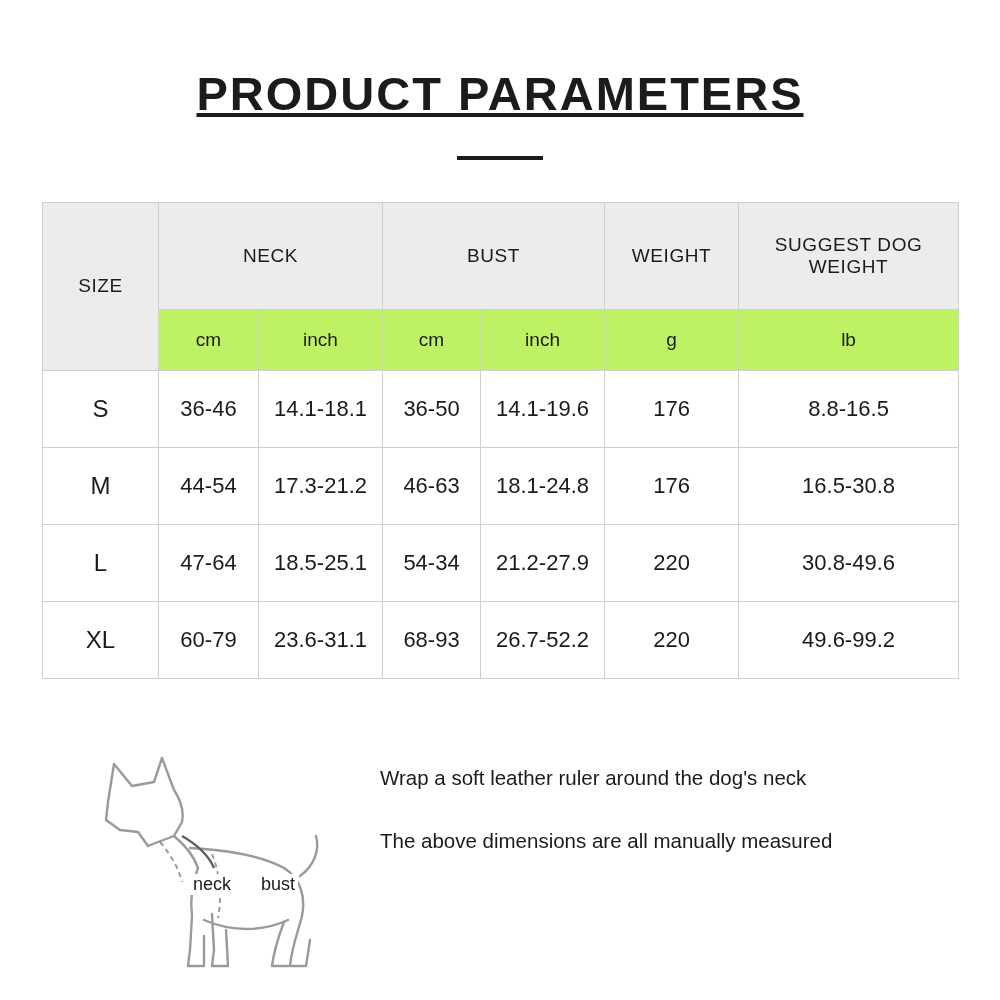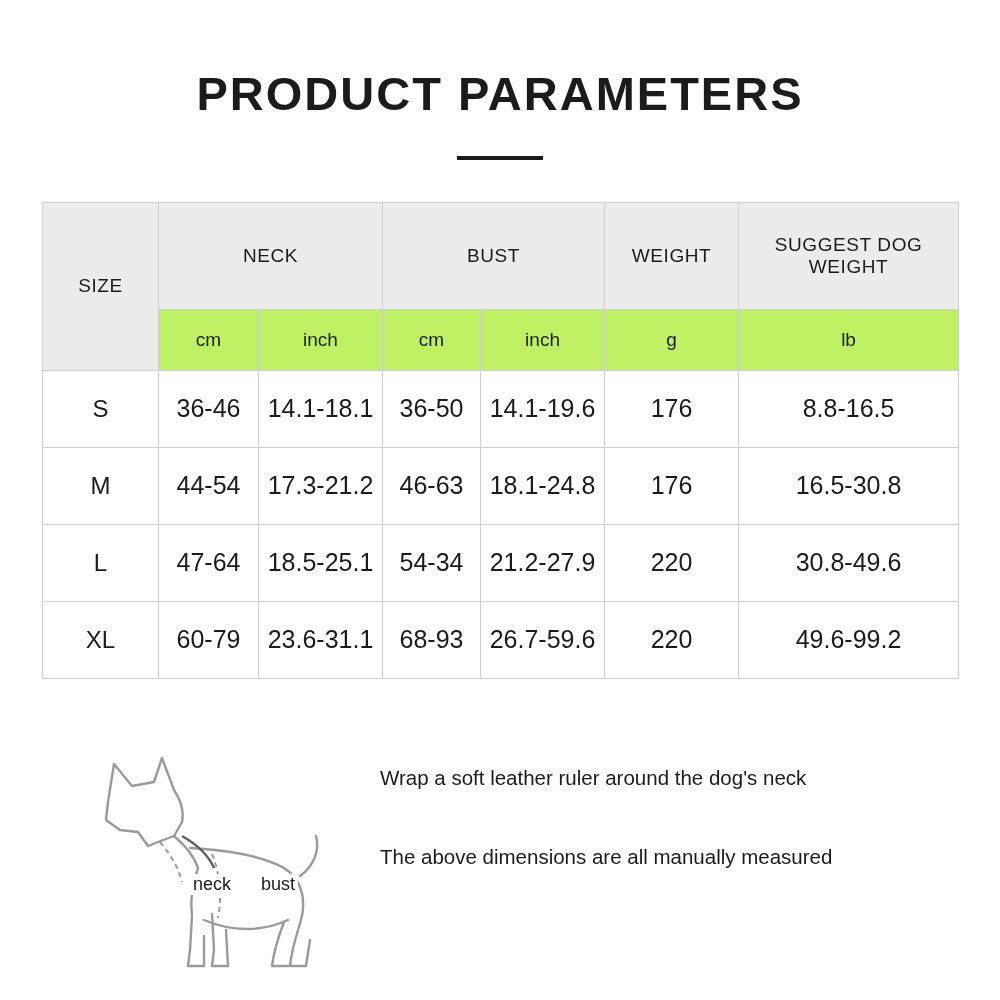--- a/index.html
+++ b/index.html
@@ -23,20 +23,21 @@
 
   
   .title {
     text-align: center;
     font-size: 47px;
     letter-spacing: 2px;
     font-weight: 700;
     color: #1b1b1b;
     padding-top: 68px;
     line-height: 1.1;
+    text-decoration: underline;
   }
   .title-rule {
     width: 86px;
     height: 4px;
     background: #1b1b1b;
     margin: 36px auto 0 auto;
   }
 
   
   .table-wrap {
@@ -75,21 +76,21 @@
   }
   .col-neck-cm { width: 100px; }
   .col-neck-in { width: 124px; }
   .col-bust-cm { width: 98px; }
   .col-bust-in { width: 124px; }
   .col-weight  { width: 134px; }
   .col-sugg    { width: 220px; }
 
   .body-row td {
     height: 76px;
-    font-size: 25px;
+    font-size: 22px;
   }
   .body-row td.size {
     font-size: 24px;
   }
 
   
   .bottom {
     position: absolute;
     left: 0;
     top: 740px;
@@ -119,21 +120,21 @@
     top: 22px;
     width: 570px;
     font-size: 20.5px;
     line-height: 31px;
     color: #1b1b1b;
   }
   .notes .para {
     margin: 0;
   }
   .notes .para + .para {
-    margin-top: 48px;
+    margin-top: 32px;
   }
 </style>
 </head>
 <body>
 
 <div class="page">
 
   <div class="title">PRODUCT PARAMETERS</div>
   <div class="title-rule"></div>
 
@@ -193,21 +194,21 @@
           <td>21.2-27.9</td>
           <td>220</td>
           <td>30.8-49.6</td>
         </tr>
 
         <tr class="body-row">
           <td class="size">XL</td>
           <td>60-79</td>
           <td>23.6-31.1</td>
           <td>68-93</td>
-          <td>26.7-59.6</td>
+          <td>26.7-52.2</td>
           <td>220</td>
           <td>49.6-99.2</td>
         </tr>
       </tbody>
     </table>
   </div>
 
   <div class="bottom">
 
     <div class="dog-figure">

